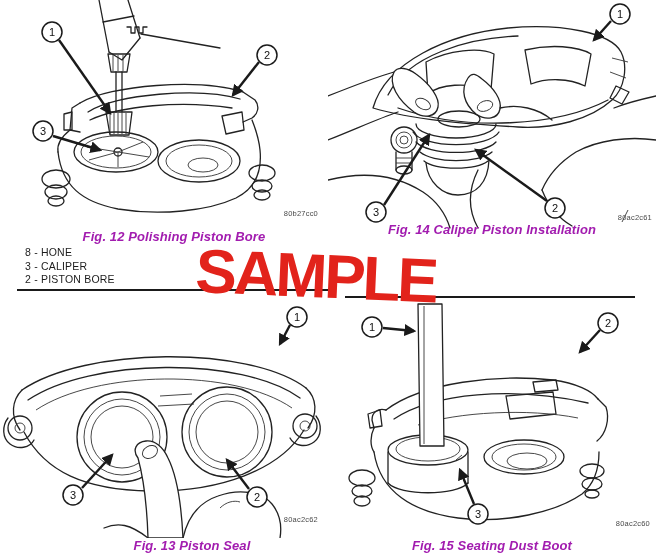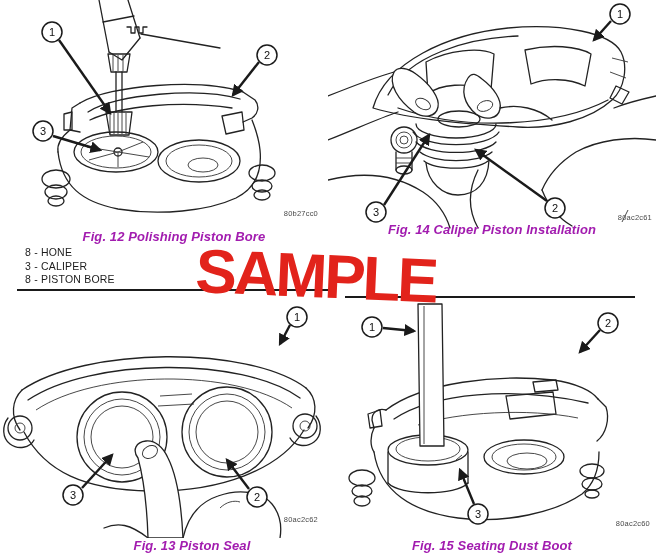--- a/index.html
+++ b/index.html
@@ -159,21 +159,21 @@
     <path class="thin" d="M294,222 L300,210"></path>
     <text class="fig-code" x="324" y="220">80ac2c61</text>
   </svg>
 
   <div class="fig-caption" style="left:6px;top:229px;width:336px;">Fig. 12 Polishing Piston Bore</div>
   <div class="fig-caption" style="left:332px;top:222px;width:320px;">Fig. 14 Caliper Piston Installation</div>
 
   <div class="legend" style="left:25px;top:246px;">
     <div>8 - HONE</div>
     <div>3 - CALIPER</div>
-    <div>8 - PISTON BORE</div>
+    <div>2 - PISTON BORE</div>
   </div>
 
   <div class="rule" style="left:17px;top:289px;width:315px;"></div>
   <div class="rule" style="left:345px;top:296px;width:290px;"></div>
 
   <svg class="panel" style="left:0;top:300px;" width="328" height="238" viewBox="0 0 328 238">
     <defs>
       <marker id="ah13" viewBox="0 0 10 10" refX="8" refY="5" markerWidth="5" markerHeight="5" orient="auto">
         <path d="M0,0 L10,5 L0,10 Z" fill="#1a1a1a"></path>
       </marker>

